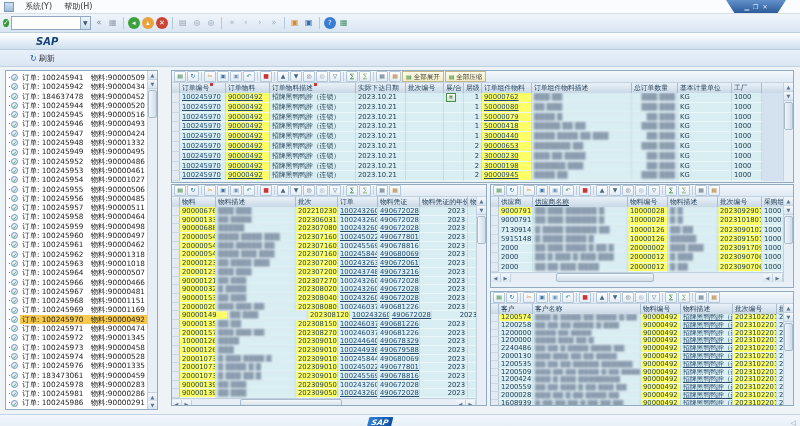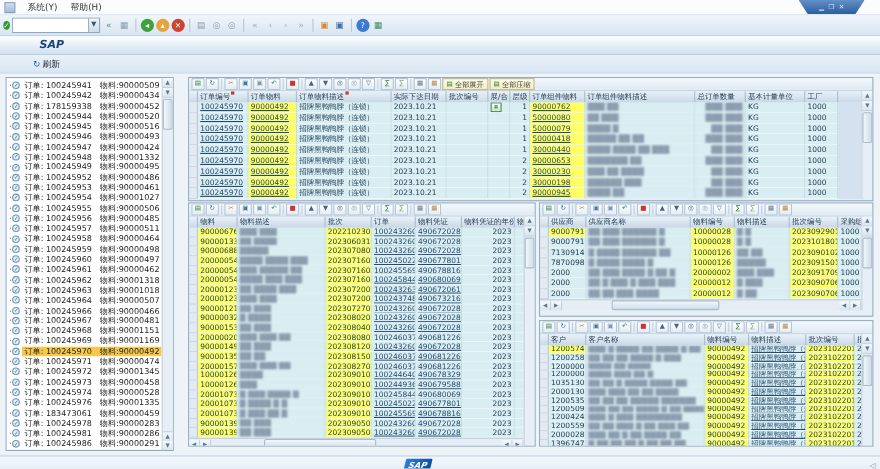--- a/index.html
+++ b/index.html
@@ -129,21 +129,21 @@
           <span class="ttxt">订单: 100245941　物料:90000509</span>
         </div>
         <div class="titem">
           <span class="bullet">·</span>
           <span class="tic">✓</span>
           <span class="ttxt">订单: 100245942　物料:90000434</span>
         </div>
         <div class="titem">
           <span class="bullet">·</span>
           <span class="tic">✓</span>
-          <span class="ttxt">订单: 178159338　物料:90000452</span>
+          <span class="ttxt">订单: 184637478　物料:90000452</span>
         </div>
         <div class="titem">
           <span class="bullet">·</span>
           <span class="tic">✓</span>
           <span class="ttxt">订单: 100245944　物料:90000520</span>
         </div>
         <div class="titem">
           <span class="bullet">·</span>
           <span class="tic">✓</span>
           <span class="ttxt">订单: 100245945　物料:90000516</span>
@@ -662,21 +662,21 @@
               <span class="gc yel" style="width: 36px;">20000020</span>
               <span class="gc blur" style="width: 80px;">███ ███ ██</span>
               <span class="gc yel" style="width: 42px;">2023080809</span>
               <span class="gc lnk" style="width: 40px;">100246037</span>
               <span class="gc lnk" style="width: 42px;">4906812267</span>
               <span class="gc num" style="width: 48px;">2023</span>
               <span class="gc" style="width: 10px;"></span>
             </div>
             <div class="grow">
               <span class="gc selc" style="width: 8px;"></span>
-              <span class="gc yel" style="width: 36px;">90000149</span>
+              <span class="gc yel" style="width: 48px;">90000149</span>
               <span class="gc blur" style="width: 80px;">██ ███</span>
               <span class="gc yel" style="width: 42px;">2023081208</span>
               <span class="gc lnk" style="width: 40px;">100243260</span>
               <span class="gc lnk" style="width: 42px;">4906720286</span>
               <span class="gc num" style="width: 48px;">2023</span>
               <span class="gc" style="width: 10px;"></span>
             </div>
             <div class="grow">
               <span class="gc selc" style="width: 8px;"></span>
               <span class="gc yel" style="width: 36px;">90000135</span>
@@ -809,21 +809,21 @@
         <span class="aico" style="color: rgb(136, 170, 102);">∑</span>
         <span class="asep"></span>
         <span class="aico" style="color: rgb(102, 119, 136);">▦</span>
         <span class="aico" style="color: rgb(187, 136, 68);">▦</span>
       </div>
       <div class="gridwrap">
         <div class="gridcols">
           <div class="ghead">
             <span class="gh" style="width: 8px;"></span>
             <span class="gh" style="width: 34px;">供应商</span>
-            <span class="gh" style="width: 95px;">供应商名称</span>
+            <span class="gh" style="width: 95px; text-decoration: underline;">供应商名称</span>
             <span class="gh" style="width: 40px;">物料编号</span>
             <span class="gh" style="width: 50px;">物料描述</span>
             <span class="gh" style="width: 44px;">批次编号</span>
             <span class="gh" style="width: 24px;">采购组</span>
           </div>
           <div class="gbody" style="--rh: 9.3px;">
             <div class="grow">
               <span class="gc selc" style="width: 8px;"></span>
               <span class="gc yel" style="width: 34px;">9000791</span>
               <span class="gc blur" style="width: 95px;">██ ███ ██████ █</span>
@@ -845,21 +845,21 @@
               <span class="gc selc" style="width: 8px;"></span>
               <span class="gc" style="width: 34px;">7130914</span>
               <span class="gc blur" style="width: 95px;">█ ████ ██████ ██</span>
               <span class="gc yel" style="width: 40px;">10000126</span>
               <span class="gc blur" style="width: 50px;">██ ██</span>
               <span class="gc yel" style="width: 44px;">2023090102</span>
               <span class="gc" style="width: 24px;">1000</span>
             </div>
             <div class="grow">
               <span class="gc selc" style="width: 8px;"></span>
-              <span class="gc" style="width: 34px;">7870098</span>
+              <span class="gc" style="width: 34px;">5915148</span>
               <span class="gc blur" style="width: 95px;">█ ████ ████ █</span>
               <span class="gc yel" style="width: 40px;">10000126</span>
               <span class="gc blur" style="width: 50px;">█████</span>
               <span class="gc yel" style="width: 44px;">2023091501</span>
               <span class="gc" style="width: 24px;">1000</span>
             </div>
             <div class="grow">
               <span class="gc selc" style="width: 8px;"></span>
               <span class="gc" style="width: 34px;">2000</span>
               <span class="gc blur" style="width: 95px;">██ ███ ████ █ ██ █</span>
@@ -973,21 +973,21 @@
               <span class="gc selc" style="width: 8px;"></span>
               <span class="gc" style="width: 34px;">1200000</span>
               <span class="gc blur" style="width: 108px;">████ ███ ██ █</span>
               <span class="gc yel" style="width: 40px;">90000492</span>
               <span class="gc lnk" style="width: 52px;">招牌黑鸭鸭脖（连锁）</span>
               <span class="gc yel" style="width: 44px;">2023102201</span>
               <span class="gc" style="width: 9px;">2</span>
             </div>
             <div class="grow">
               <span class="gc selc" style="width: 8px;"></span>
-              <span class="gc" style="width: 34px;">1035130</span>
+              <span class="gc" style="width: 34px;">2240486</span>
               <span class="gc blur" style="width: 108px;">██ ██ █ ████ ████ ██</span>
               <span class="gc yel" style="width: 40px;">90000492</span>
               <span class="gc lnk" style="width: 52px;">招牌黑鸭鸭脖（连锁）</span>
               <span class="gc yel" style="width: 44px;">2023102201</span>
               <span class="gc" style="width: 9px;">2</span>
             </div>
             <div class="grow">
               <span class="gc selc" style="width: 8px;"></span>
               <span class="gc" style="width: 34px;">2000130</span>
               <span class="gc blur" style="width: 108px;">███ ███ ██ ██ ████</span>
@@ -1036,21 +1036,21 @@
               <span class="gc selc" style="width: 8px;"></span>
               <span class="gc" style="width: 34px;">2000028</span>
               <span class="gc blur" style="width: 108px;">███ ██ █ ██ ████ ██</span>
               <span class="gc yel" style="width: 40px;">90000492</span>
               <span class="gc lnk" style="width: 52px;">招牌黑鸭鸭脖（连锁）</span>
               <span class="gc yel" style="width: 44px;">2023102201</span>
               <span class="gc" style="width: 9px;">2</span>
             </div>
             <div class="grow">
               <span class="gc selc" style="width: 8px;"></span>
-              <span class="gc" style="width: 34px;">1396747</span>
+              <span class="gc" style="width: 34px;">1608939</span>
               <span class="gc blur" style="width: 108px;">█ ██ ██ ██ █ ██ ██ ██</span>
               <span class="gc yel" style="width: 40px;">90000492</span>
               <span class="gc lnk" style="width: 52px;">招牌黑鸭鸭脖（连锁）</span>
               <span class="gc yel" style="width: 44px;">2023102201</span>
               <span class="gc" style="width: 9px;">2</span>
             </div>
           </div>
         </div>
         <div class="vsb">
           <span class="ar">▲</span>

